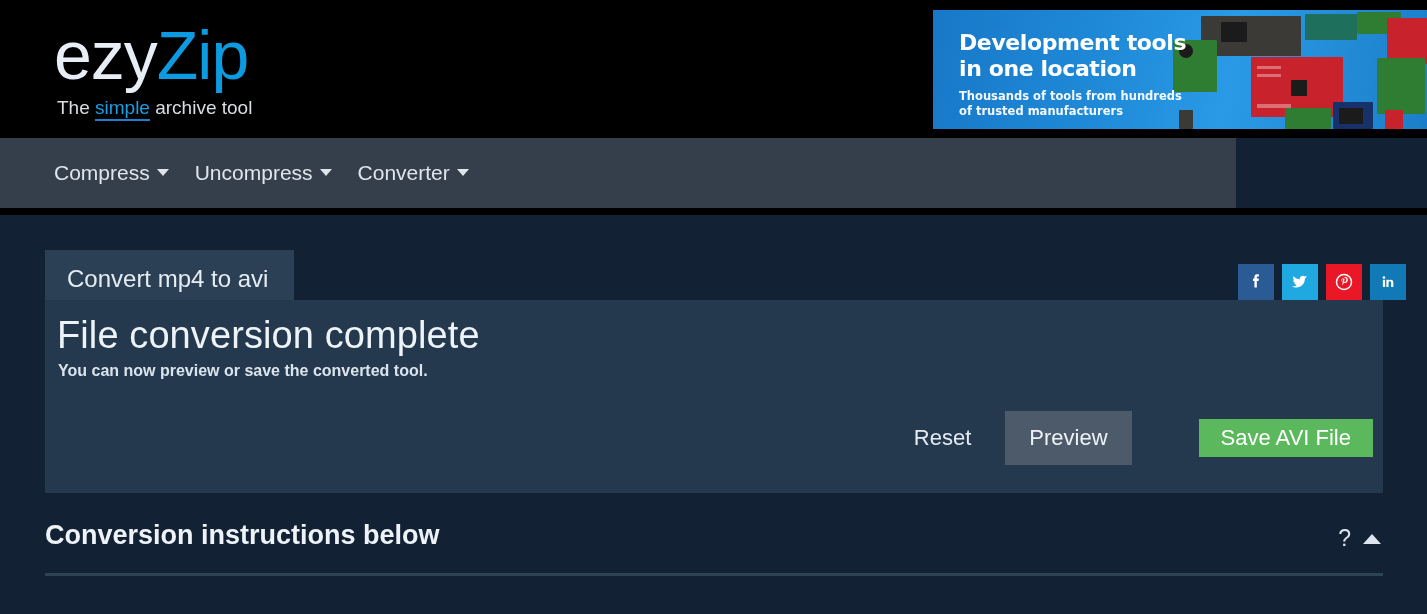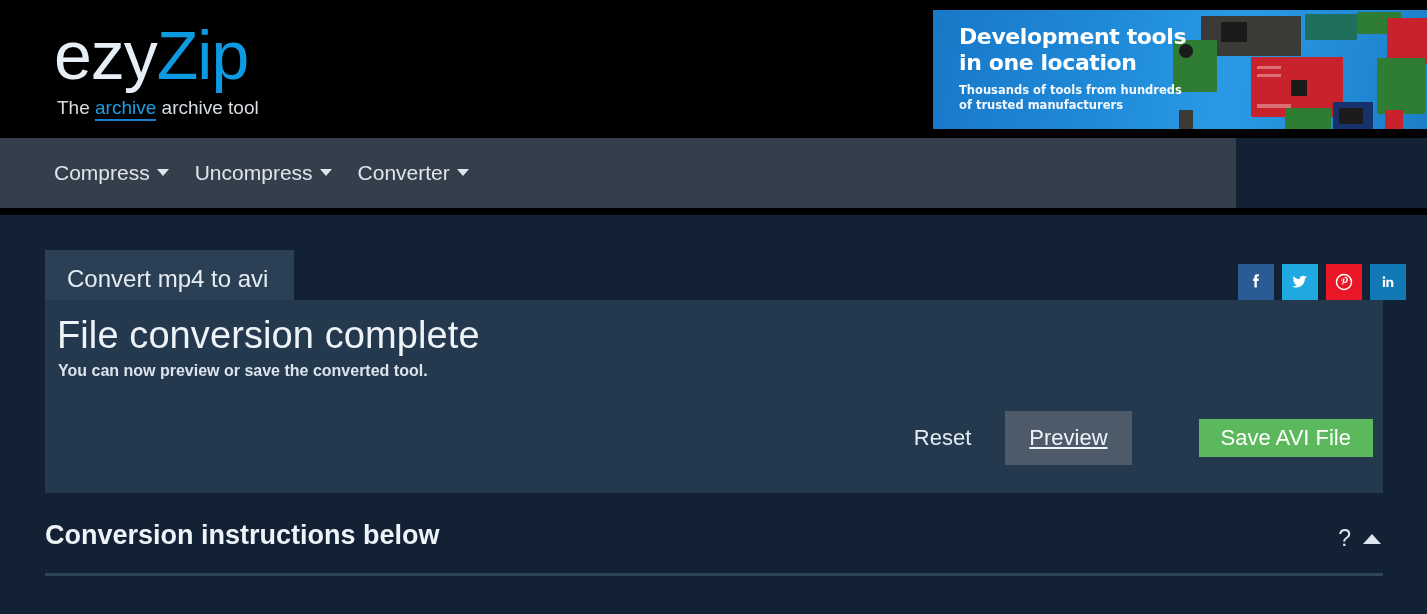--- a/index.html
+++ b/index.html
@@ -62,21 +62,21 @@
     top: 10px;
     width: 494px;
     height: 119px;
     background: linear-gradient(100deg, #1878c8 0%, #1f8ad8 35%, #2a9ae6 60%, #1c7ec9 100%);
     overflow: hidden;
   }
 
   .ad-banner .ad-text {
     position: absolute;
     left: 26px;
-    top: 14px;
+    top: 20px;
     width: 260px;
   }
   .ad-headline {
     font-family: "DejaVu Sans", sans-serif;
     font-weight: bold;
     font-size: 22px;
     line-height: 26px;
     color: #ffffff;
     letter-spacing: -0.4px;
   }
@@ -233,21 +233,20 @@
     cursor: pointer;
     white-space: nowrap;
   }
   .btn-preview {
     background: #4c5a6a;
     color: #eef3f8;
     font-size: 22px;
     padding: 14px 24px;
     cursor: pointer;
     white-space: nowrap;
-    text-decoration: underline;
   }
   .save-wrap {
     position: relative;
     margin-left: 0;
     padding: 11px 10px 11px 15px;
   }
   .btn-save {
     background: #5cb85c;
     color: #ffffff;
     font-size: 22px;
@@ -301,21 +300,21 @@
     background: #2f4357;
   }
 </style>
 </head>
 <body>
 
 <div class="header">
 
   <div class="logo-block">
     <div class="logo-word"><span>ezy</span><span class="logo-zip">Zip</span></div>
-    <div class="logo-tagline"><span>The </span><span class="tagline-simple">archive</span><span> archive tool</span></div>
+    <div class="logo-tagline"><span>The </span><span class="tagline-simple">simple</span><span> archive tool</span></div>
   </div>
 
   <div class="ad-banner">
 
     <div class="pcb dark" style="left:268px; top:6px;  width:100px; height:40px;"></div>
     <div class="chip" style="left:288px; top:12px; width:26px; height:20px;"></div>
     <div class="pcb teal" style="left:372px; top:4px;  width:52px; height:26px;"></div>
     <div class="pcb green" style="left:424px; top:2px;  width:44px; height:22px;"></div>
     <div class="pcb red" style="left:454px; top:8px;  width:44px; height:46px;"></div>
     <div class="pcb green" style="left:240px; top:30px; width:44px; height:52px;"></div>

